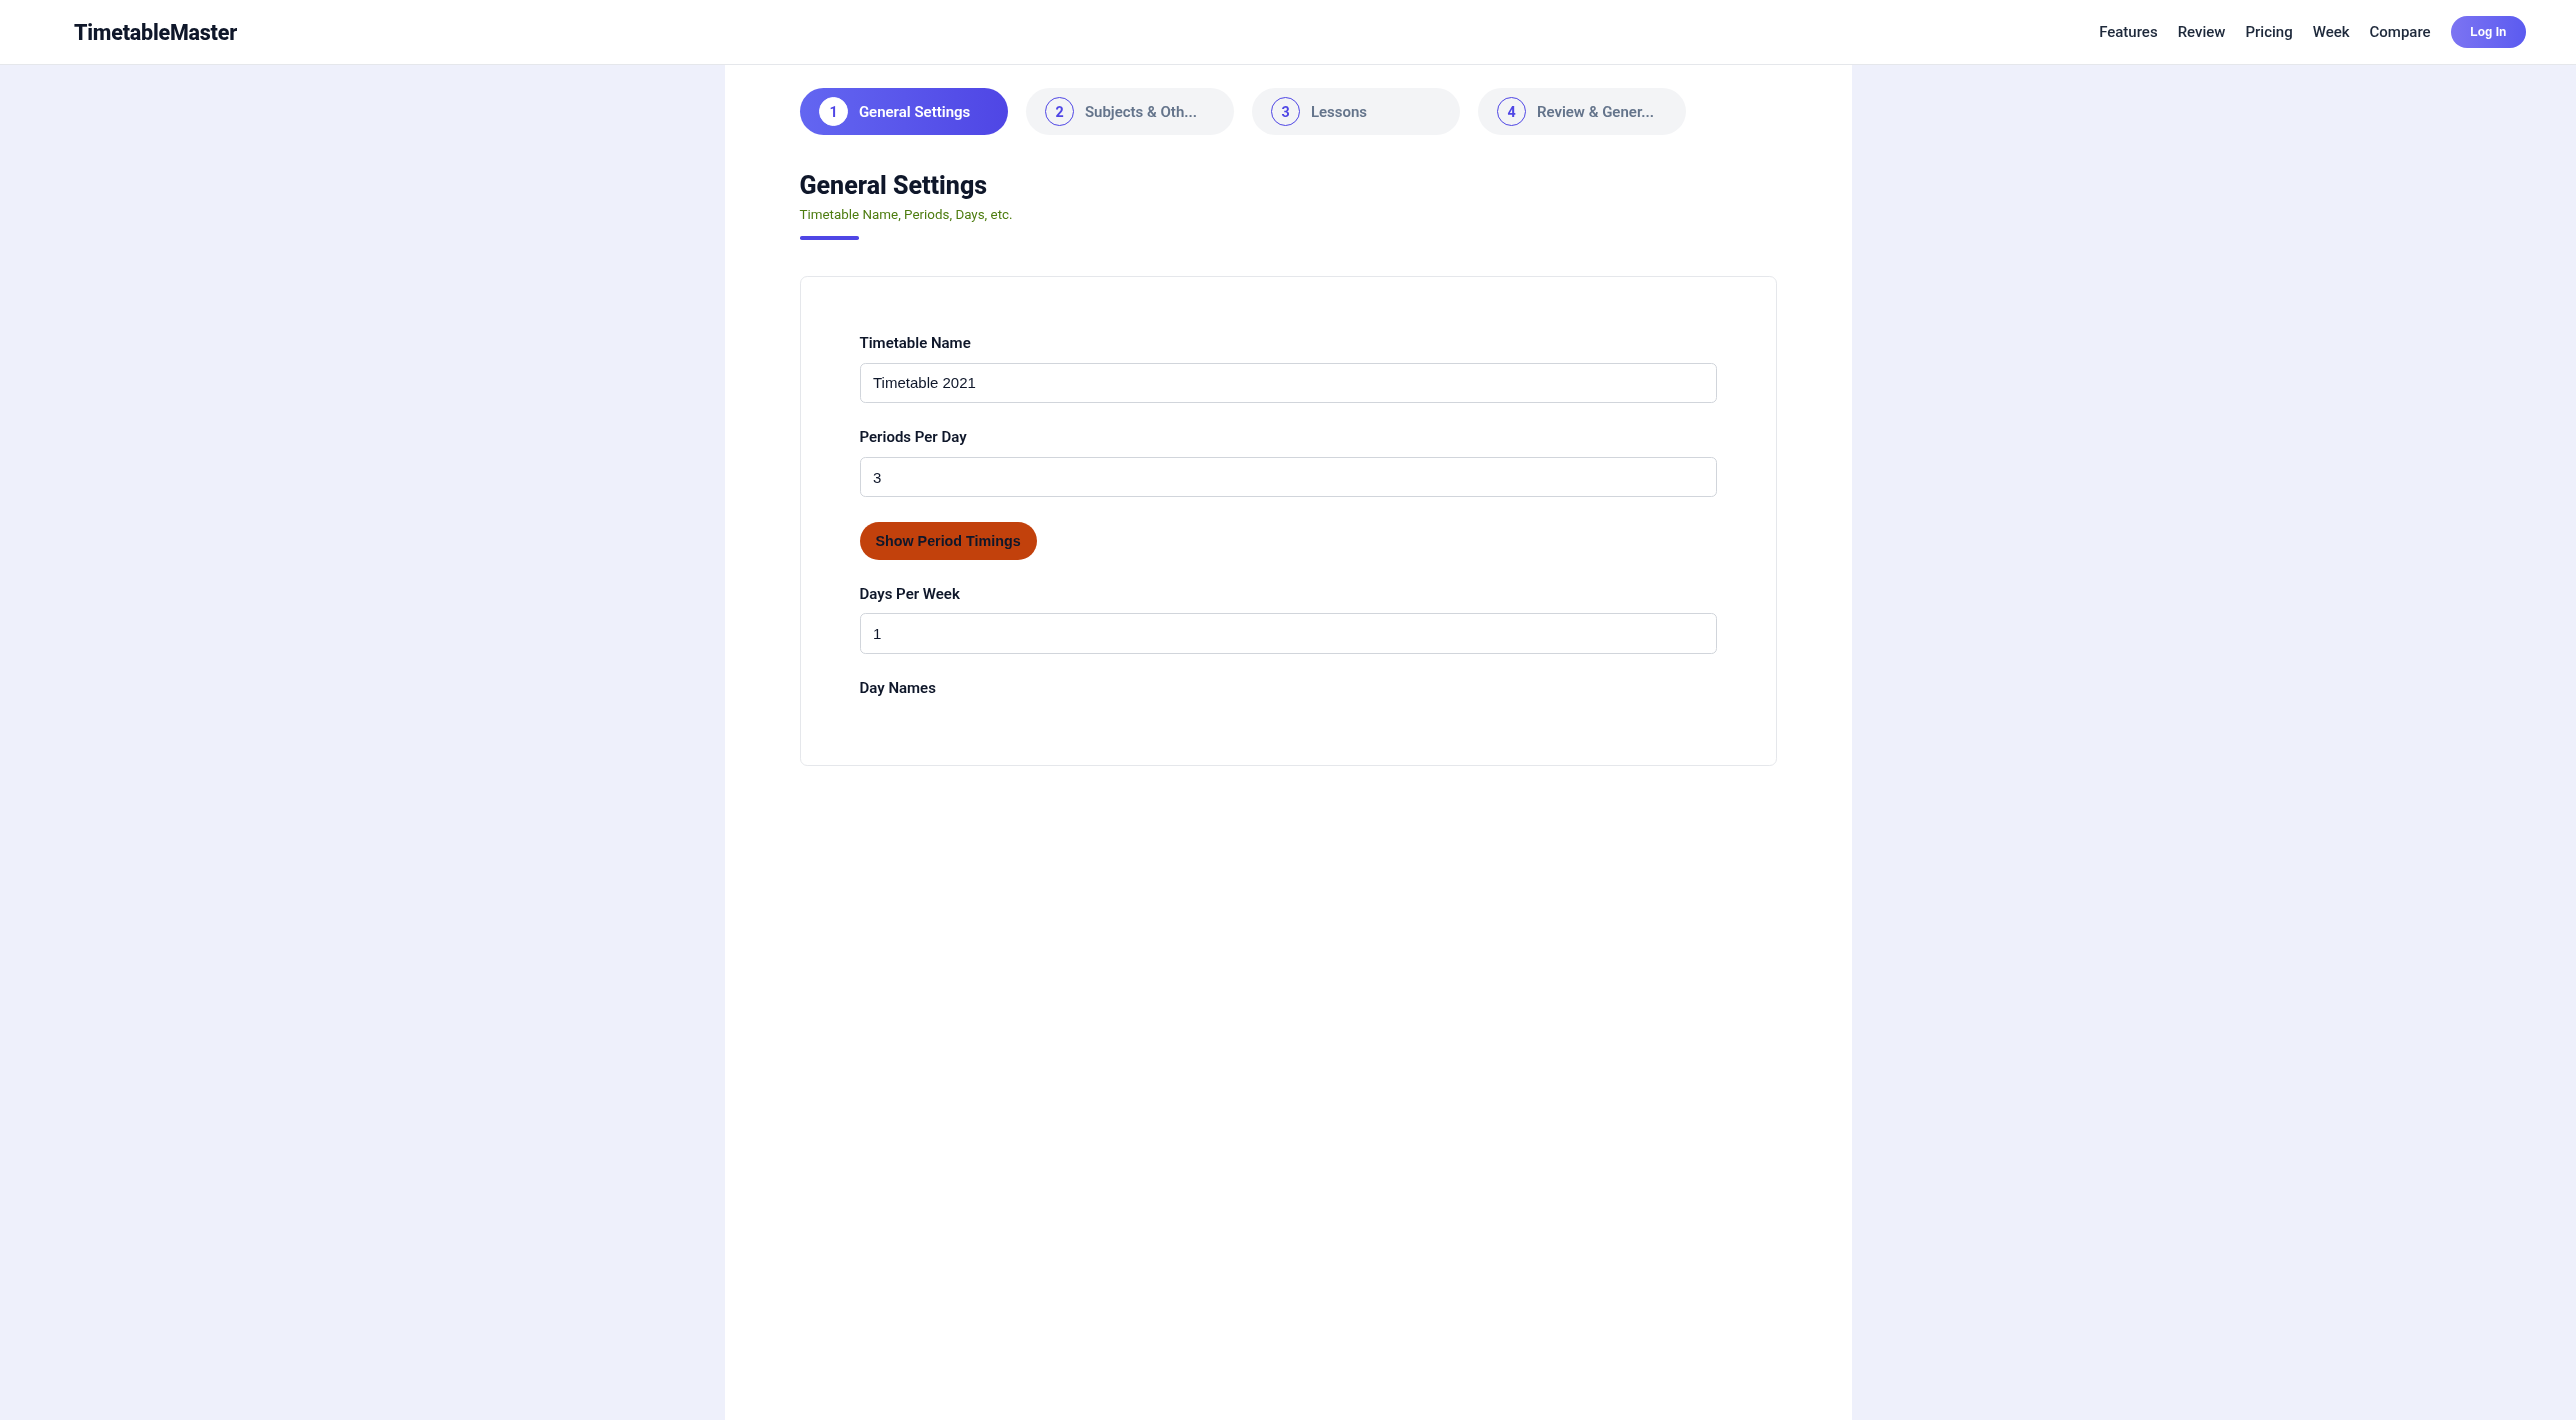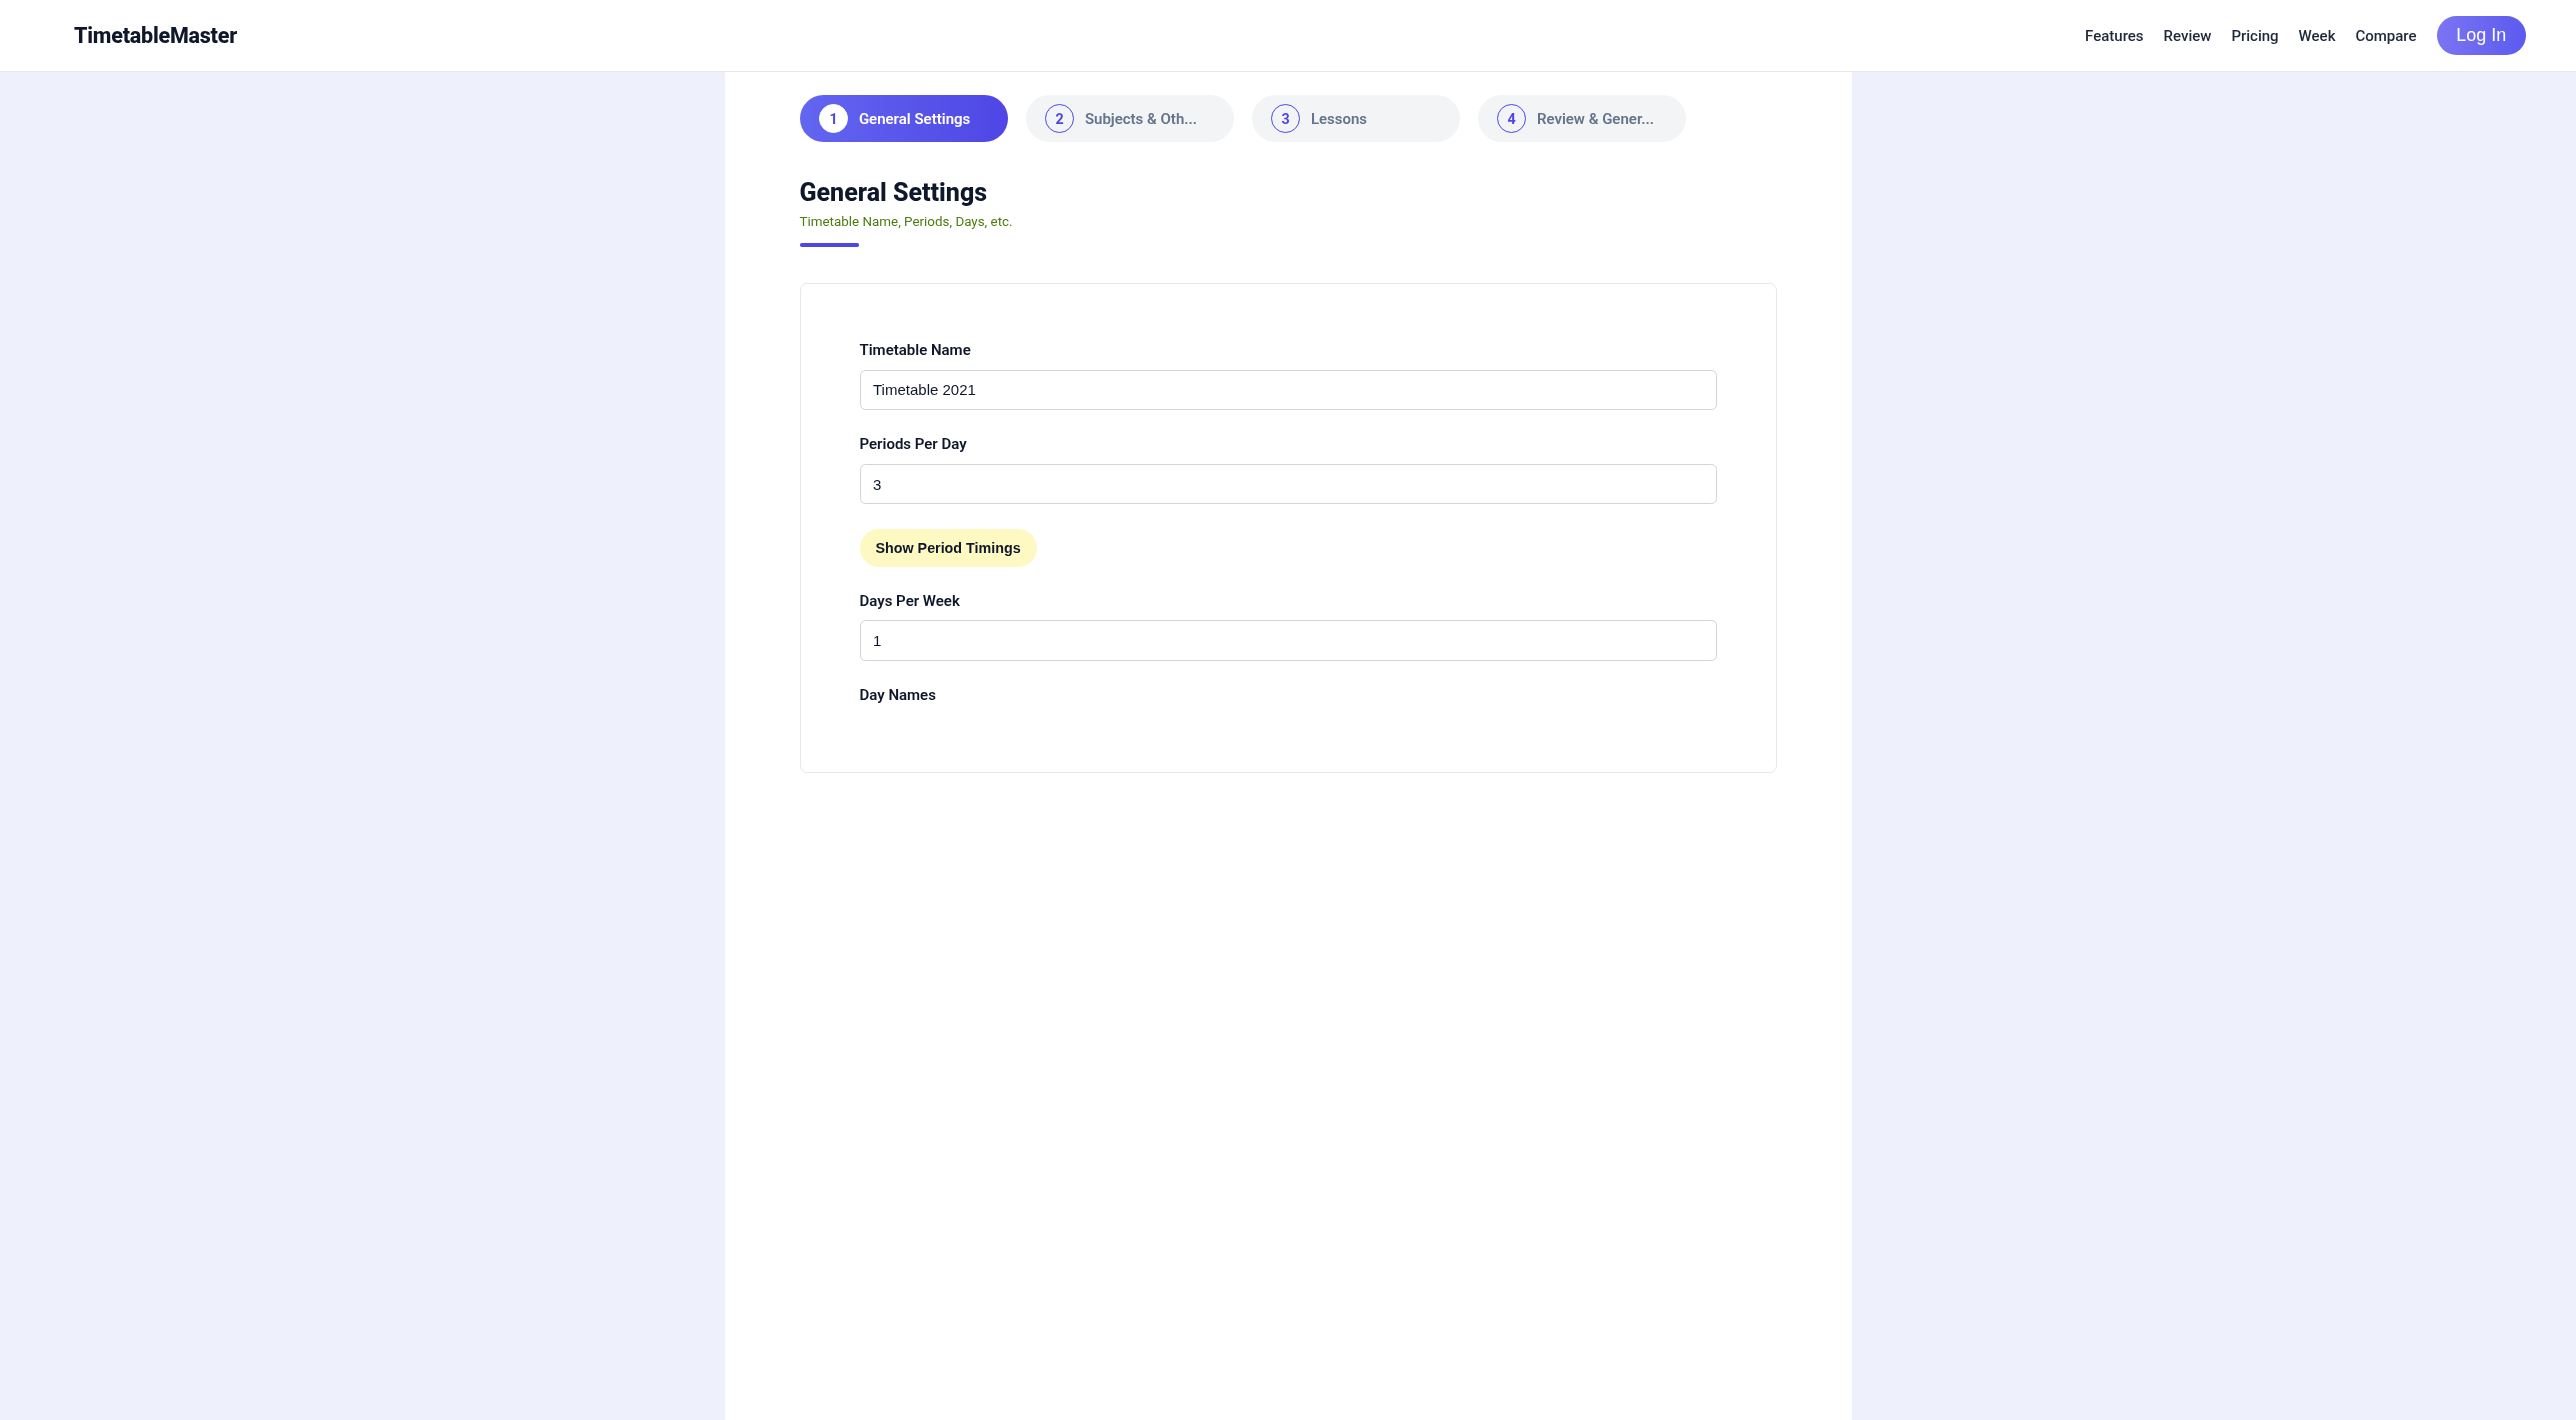--- a/index.html
+++ b/index.html
@@ -41,22 +41,22 @@
       color: #1e293b;
       cursor: pointer;
       text-decoration: none;
     }
     .login-btn {
       background: linear-gradient(90deg, #7c74f2 0%, #5b5bf0 100%);
       color: #ffffff;
       border: none;
       padding: 9px 19.7px;
       border-radius: 894px;
-      font-size: 18px;
-      font-weight: 400;
+      font-size: 12px;
+      font-weight: 700;
       cursor: pointer;
     }
     .page {
       max-width: 1127px;
       margin: 0 auto;
       background: #ffffff;
       padding: 23px 75px 36px;
       min-height: calc(100vh - 63px);
     }
     .steps {
@@ -143,21 +143,21 @@
     .form-input {
       width: 100%;
       padding: 10.7px 12.5px;
       font-size: 15px;
       border: 0.9px solid #d1d5db;
       border-radius: 5.4px;
       color: #0f172a;
       background: #ffffff;
     }
     .chip-btn {
-      background: #fef9c3;
+      background: #c2410c;
       border: none;
       padding: 10.7px 16px;
       border-radius: 894px;
       font-size: 14.3px;
       font-weight: 600;
       color: #0f172a;
       cursor: pointer;
     }
   </style>
 </head>

